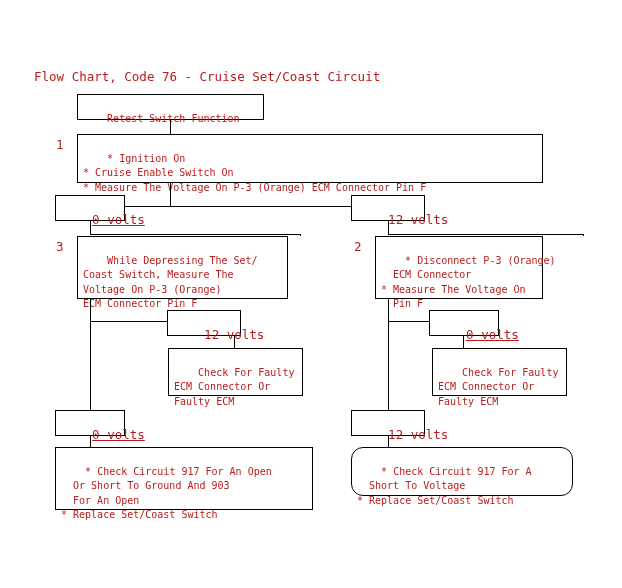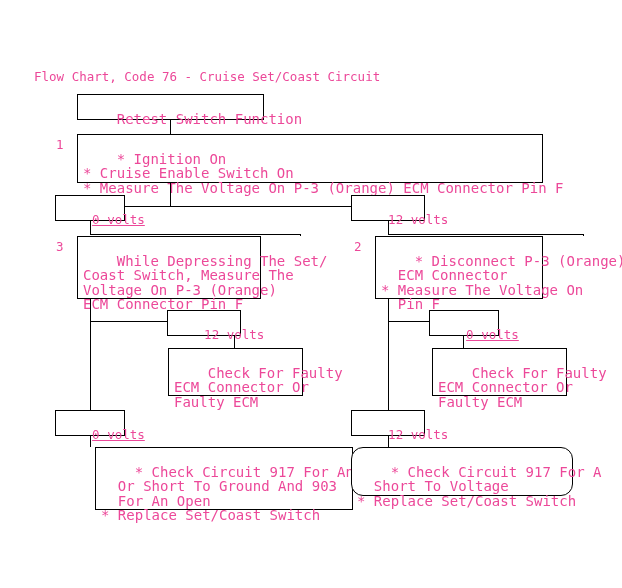--- a/index.html
+++ b/index.html
@@ -6,37 +6,37 @@
     margin: 0;
     padding: 0;
     background: #ffffff;
   }
   #canvas {
     position: relative;
     width: 622px;
     height: 588px;
     background: #ffffff;
     font-family: "DejaVu Sans Mono", "Liberation Mono", monospace;
-    color: #ec4899;
+    color: #b91c1c;
     overflow: hidden;
   }
   .title {
     position: absolute;
     left: 34px;
     top: 69px;
     font-size: 12.5px;
     line-height: 16px;
     white-space: pre;
   }
   .box {
     position: absolute;
     border: 1px solid #000000;
     background: #ffffff;
     box-sizing: border-box;
-    font-size: 14px;
+    font-size: 10px;
     line-height: 14.5px;
     white-space: pre;
     padding: 2px 4px 14px 5px;
   }
   .vbox {
     position: absolute;
     border: 1px solid #000000;
     background: #ffffff;
     box-sizing: border-box;
     font-size: 12.5px;
@@ -110,21 +110,21 @@
 
   <div class="vbox" style="left:55px; top:195px; width:70px; height:26px;">
     <span class="u">0 volts</span>
   </div>
 
   <div class="vbox" style="left:351px; top:195px; width:74px; height:26px;">
     <span>12 volts</span>
   </div>
 
   <div class="stepnum" style="left:56px; top:240px;">3</div>
-  <div class="box" style="left:77px; top:236px; width:184px; height:63px;">
+  <div class="box" style="left:77px; top:236px; width:211px; height:63px;">
     <span>While Depressing The Set/
 Coast Switch, Measure The
 Voltage On P-3 (Orange)
 ECM Connector Pin F</span>
   </div>
 
   <div class="stepnum" style="left:354px; top:240px;">2</div>
   <div class="box" style="left:375px; top:236px; width:168px; height:63px;">
     <span>* Disconnect P-3 (Orange)
   ECM Connector
@@ -153,21 +153,21 @@
   </div>
 
   <div class="vbox" style="left:55px; top:410px; width:70px; height:26px;">
     <span class="u">0 volts</span>
   </div>
 
   <div class="vbox" style="left:351px; top:410px; width:74px; height:26px;">
     <span>12 volts</span>
   </div>
 
-  <div class="box" style="left:55px; top:447px; width:258px; height:63px;margin-left:40px;">
+  <div class="box" style="left:55px; top:447px; width:258px; height:63px;">
     <span>* Check Circuit 917 For An Open
   Or Short To Ground And 903
   For An Open
 * Replace Set/Coast Switch</span>
   </div>
 
   <div class="box" style="left:351px; top:447px; width:222px; height:49px;border-radius:12px;">
     <span>* Check Circuit 917 For A
   Short To Voltage
 * Replace Set/Coast Switch</span>

